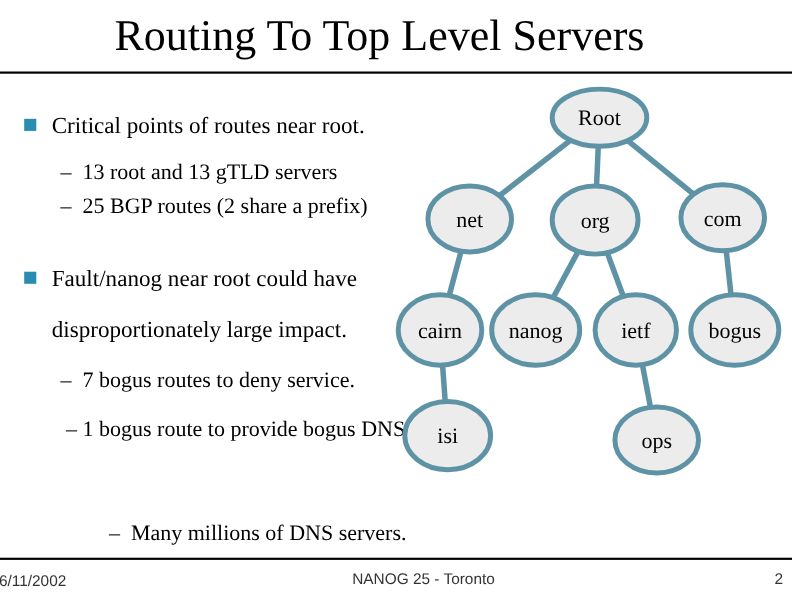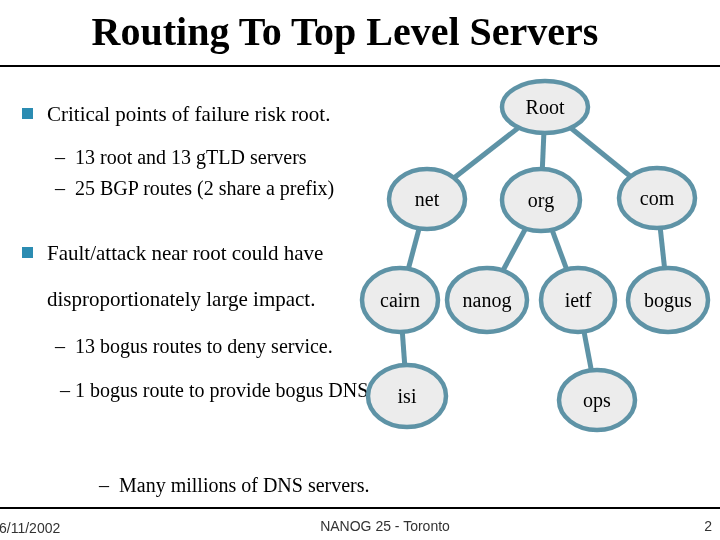--- a/index.html
+++ b/index.html
@@ -2,21 +2,21 @@
 <html><head>
 <meta charset="utf-8">
 <style>
   html,body{margin:0;padding:0;background:#888;}
   .slide{
     position:relative;width:720px;height:540px;background:#ffffff;
     overflow:hidden;font-family:"Liberation Serif",serif;color:#000;
   }
   .title{
     position:absolute;top:8px;left:0;width:690px;text-align:center;
-    font-size:40px;letter-spacing:0px;white-space:nowrap;font-weight:bold;
+    font-size:40px;letter-spacing:0px;white-space:nowrap;
   }
   .title-rule{position:absolute;top:65px;left:0;width:720px;height:2px;background:#000;}
   .footer-rule{position:absolute;top:507px;left:0;width:720px;height:2px;background:#000;}
 
   .bullet{position:absolute;left:22px;font-size:21px;line-height:26px;}
   .bullet .sq{position:absolute;left:0;top:7px;width:11px;height:11px;}
   .bullet .btext{display:inline-block;padding-left:25px;}
   .b1{top:101px;}
   .b2{top:230px;line-height:46px;}
   .b2 .sq{top:17px;}
@@ -41,35 +41,35 @@
 </head>
 <body>
 
 <div class="slide">
 
   <div class="title">Routing To Top Level Servers</div>
   <div class="title-rule"></div>
 
   <div class="bullet b1">
     <span class="sq bullet-sq" style="background: rgb(43, 140, 178);"></span>
-    <span class="btext">Critical points of failure risk root.</span>
+    <span class="btext">Critical points of routes near root.</span>
   </div>
   <div class="sub s1a">
     <span class="dash">–</span><span>13 root and 13 gTLD servers</span>
   </div>
   <div class="sub s1b">
     <span class="dash">–</span><span>25 BGP routes (2 share a prefix)</span>
   </div>
 
   <div class="bullet b2">
     <span class="sq bullet-sq" style="background: rgb(43, 140, 178);"></span>
-    <span class="btext">Fault/attack near root could have disproportionately large impact.</span>
+    <span class="btext">Fault/nanog near root could have disproportionately large impact.</span>
   </div>
   <div class="sub s2a">
-    <span class="dash">–</span><span>13 bogus routes to deny service.</span>
+    <span class="dash">–</span><span>7 bogus routes to deny service.</span>
   </div>
   <div class="sub s2b">
     <span class="dash">–</span><span>1 bogus route to provide bogus DNS</span>
   </div>
 
   <div class="sub s3a">
     <span class="dash">–</span><span>Many millions of DNS servers.</span>
   </div>
 
   <svg id="tree-svg" class="tree-svg" width="720" height="540" viewBox="0 0 720 540">

